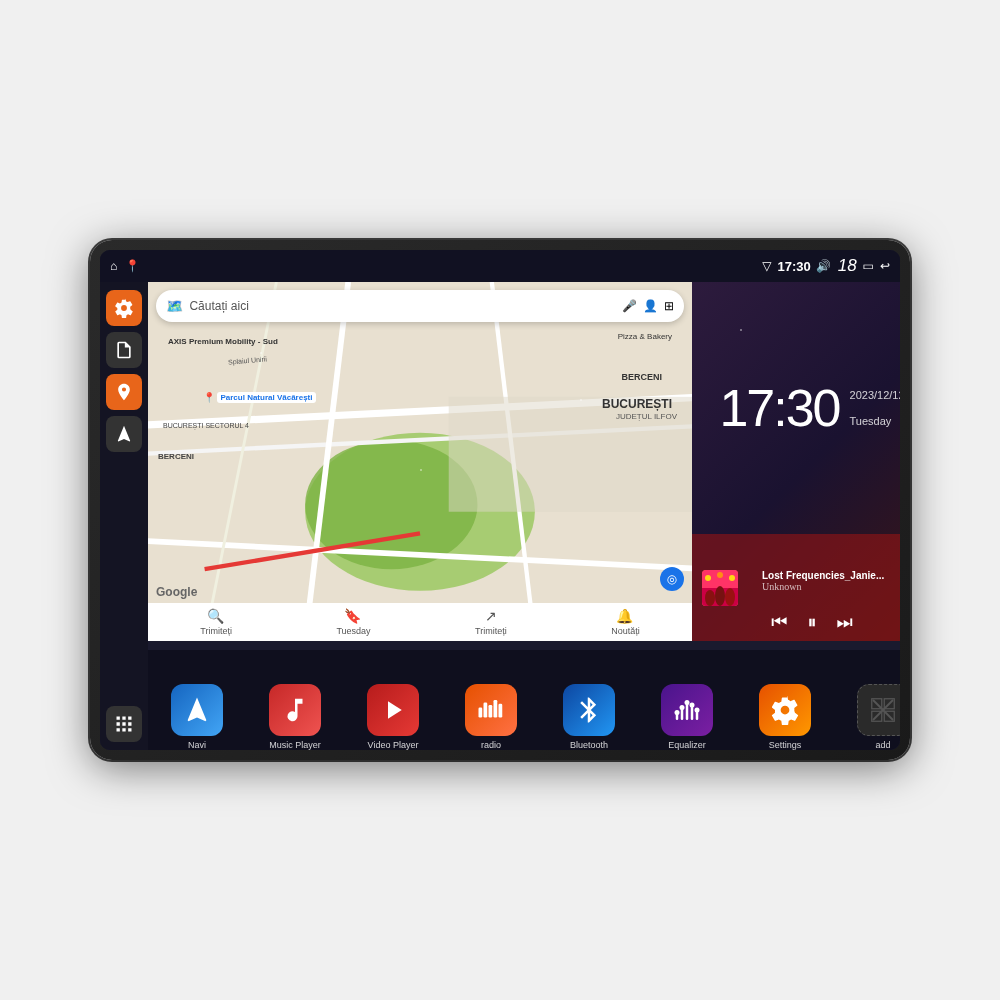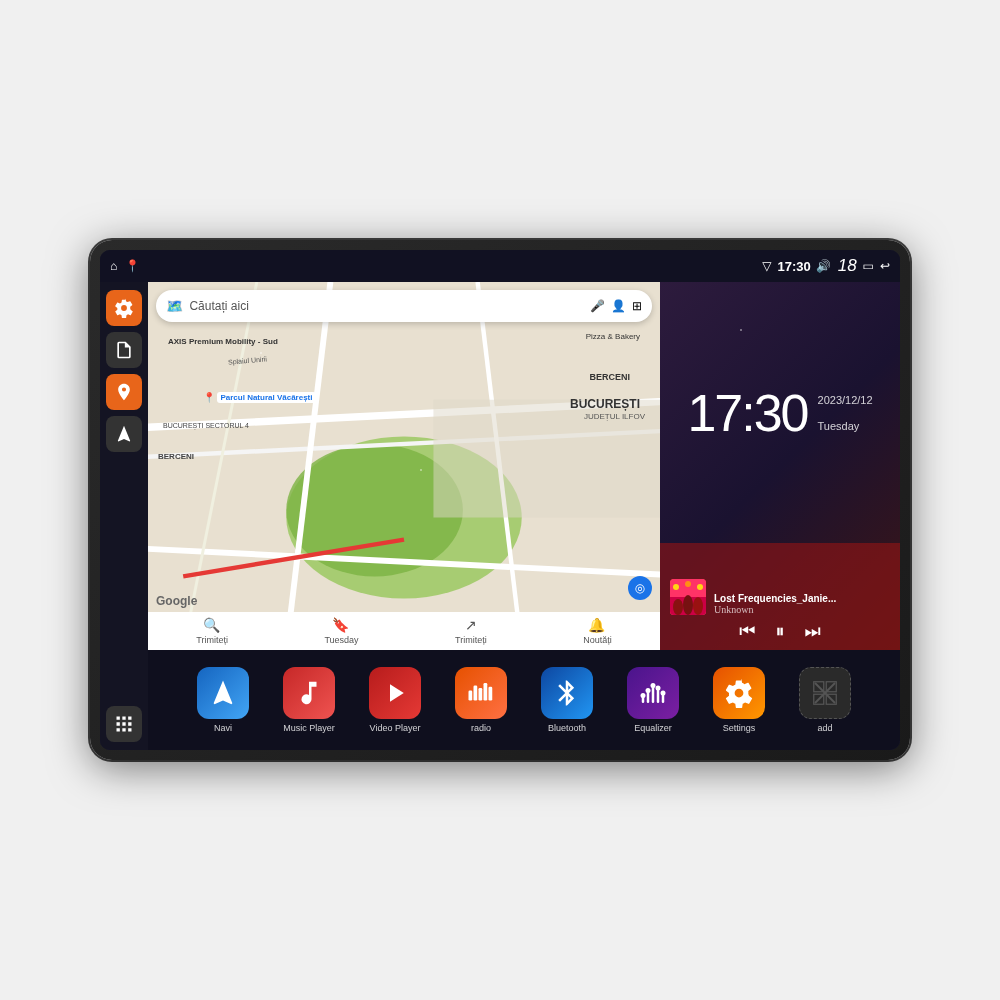--- a/index.html
+++ b/index.html
@@ -228,22 +228,22 @@
       color: rgba(255,255,255,0.8);
     }
 
     .music-section {
       background: rgba(150,20,20,0.6);
       padding: 8px 10px;
     }
 
     .music-info {
       display: flex;
-      align-items: flex-end;
-      gap: 8px;
+      align-items: flex-start;
+      gap: 24px;
       margin-bottom: 6px;
       margin-top: 28px;
     }
 
     .music-thumb {
       width: 36px;
       height: 36px;
       border-radius: 4px;
       background: linear-gradient(135deg, #ff6b35, #ff3366);
       flex-shrink: 0;
@@ -276,25 +276,26 @@
       color: white;
       font-size: 18px;
       cursor: pointer;
     }
 
     
     .bottom-apps {
       height: 100px;
       background: rgba(15,15,30,0.95);
       display: flex;
-      align-items: center;
-      justify-content: center;
-      gap: 8px;
+      align-items: flex-end;
+      justify-content: center;
+      gap: 20px;
       padding: 0 10px;
       flex-shrink: 0;
+      margin-top: 9px;
     }
 
     .app-item {
       display: flex;
       flex-direction: column;
       align-items: center;
       gap: 4px;
       width: 78px;
       cursor: pointer;
     }

